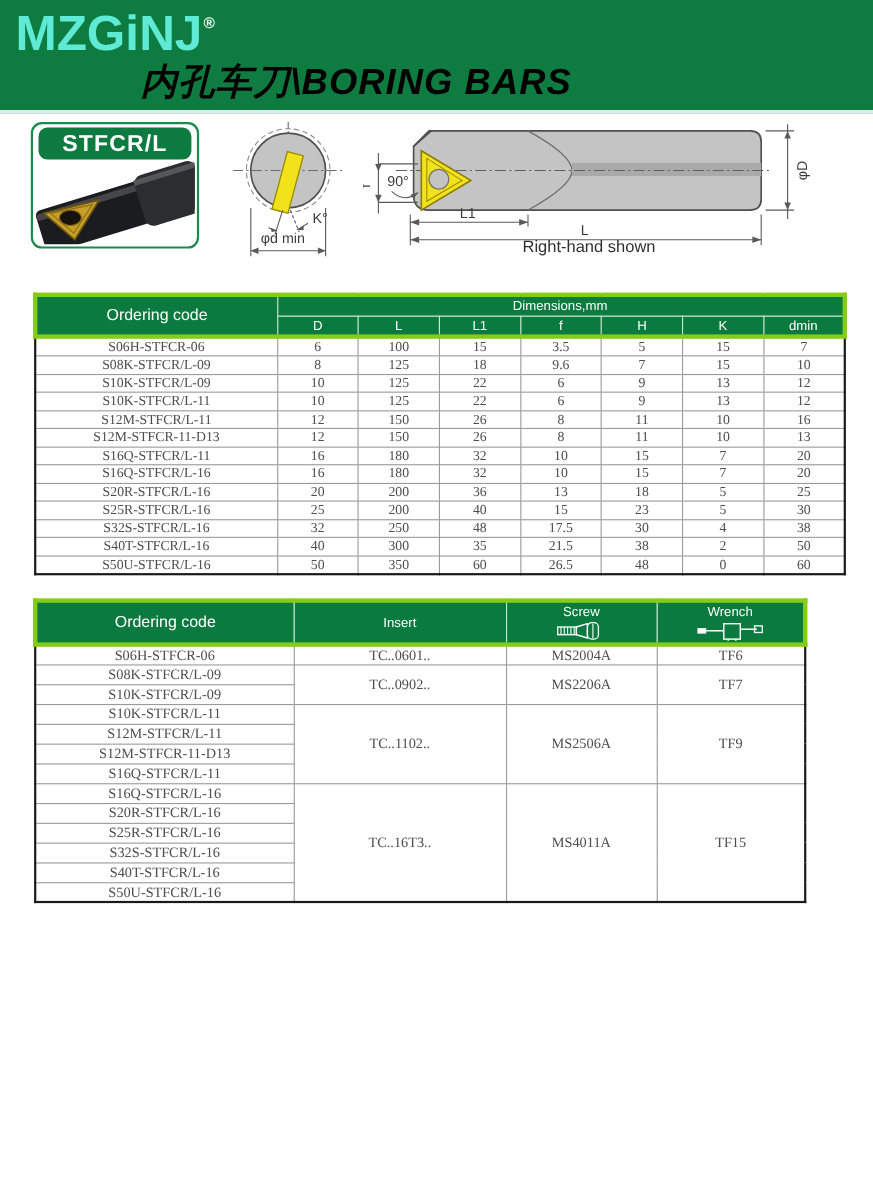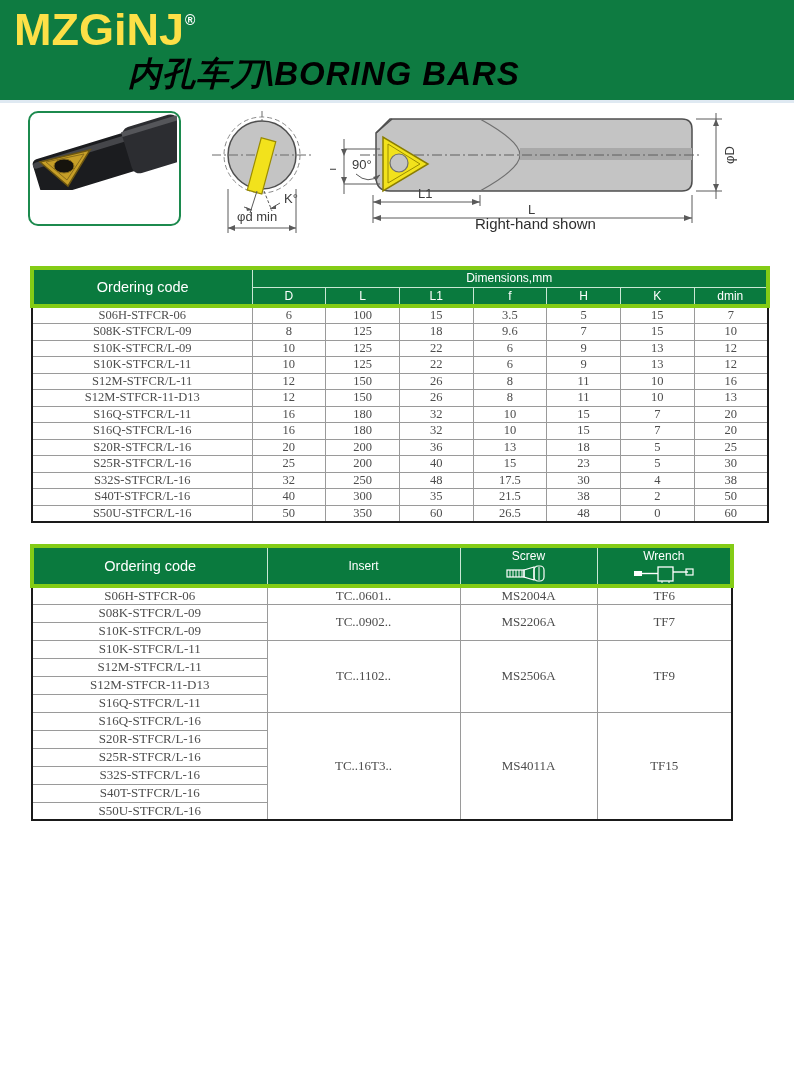--- a/index.html
+++ b/index.html
@@ -9,21 +9,21 @@
     font-family:"Liberation Sans","DejaVu Sans",sans-serif;
     position:relative;overflow:hidden;
   }
   
   .banner{
     height:100px;background:#0e7b41;color:#fff;
     border-bottom:3px solid #dfe9f2;
     position:relative;
   }
   .banner-row1{position:absolute;top:4px;left:14px;display:flex;align-items:baseline;}
-  .logo{font-size:45px;font-weight:800;letter-spacing:0px;color:#fde047;}
+  .logo{font-size:45px;font-weight:800;letter-spacing:0px;color:#5eead4;}
   .reg{font-size:14px;font-weight:700;vertical-align:super;position:relative;top:-20px;margin-left:1px;}
   .banner-title{font-size:38px;font-weight:600;margin-left:22px;color:#f4fbef;}
   .banner-row2{
     position:absolute;top:52px;left:128px;
     font-size:33px;font-weight:700;font-style:italic;
     color:#000000;letter-spacing:1px;
   }
   
   .top-section{position:relative;height:143px;margin-top:8px;}
   .product-box{
@@ -70,20 +70,21 @@
   <div class="banner-row1">
     <span class="logo">MZGiNJ</span>
       <span class="reg">®</span>
   </div>
   <div class="banner-row2">内孔车刀\BORING BARS</div>
 </div>
 
 <div class="top-section">
 
   <div class="product-box">
+    <div class="model-badge">STFCR/L</div>
     <svg class="photo" width="145" height="76" viewBox="0 0 145 76">
       <g transform="rotate(-17 70 45)">
         <rect x="2" y="26" width="152" height="40" rx="5" fill="#1b1c1f"></rect>
         <rect x="2" y="29" width="152" height="6" rx="3" fill="#45464a"></rect>
         <rect x="96" y="22" width="58" height="48" rx="8" fill="#2c2d31"></rect>
         <rect x="96" y="25" width="58" height="5" fill="#55565a"></rect>
       </g>
       <polygon points="8,48 58,36 36,72" fill="#c79f27" stroke="#6b5510" stroke-width="1.5"></polygon>
       <polygon points="14,48 52,40 35,66" fill="none" stroke="#8a6d1a" stroke-width="1"></polygon>
       <ellipse cx="32" cy="52" rx="10" ry="7" fill="#16130d"></ellipse>

